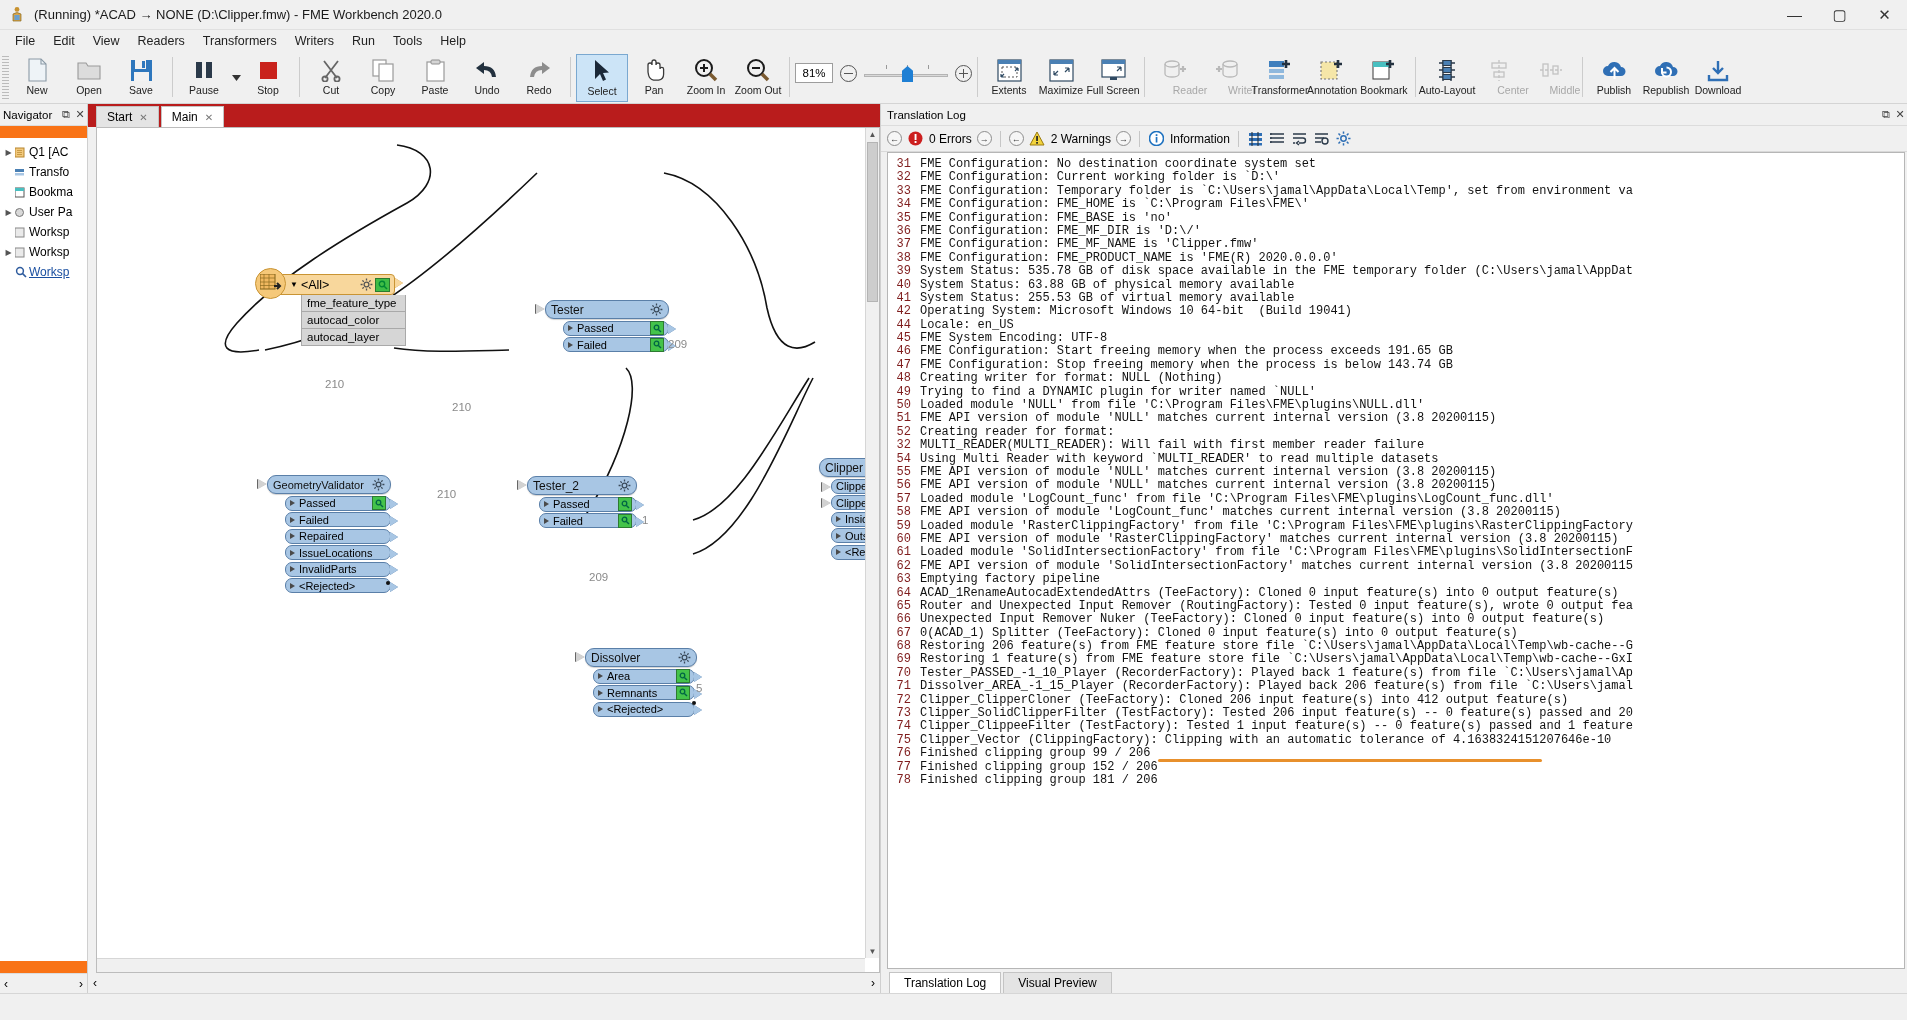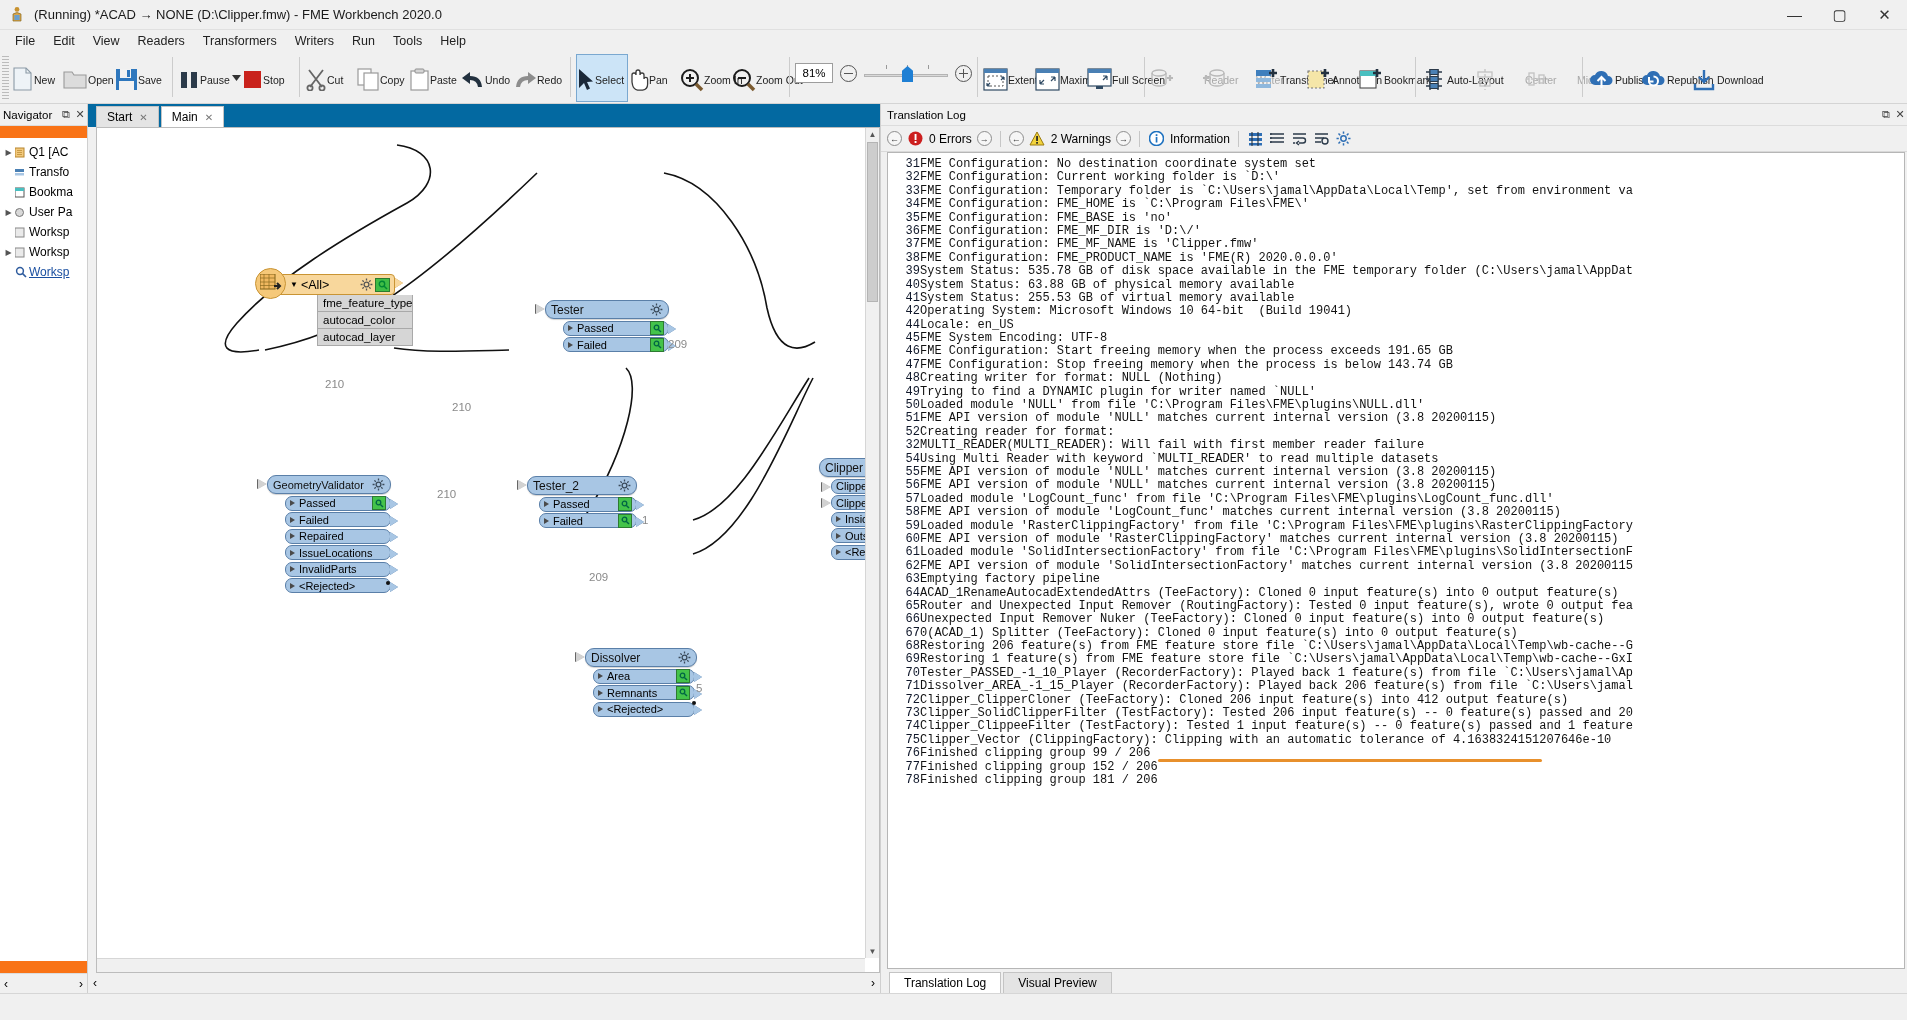--- a/index.html
+++ b/index.html
@@ -20,21 +20,21 @@
   
   .menubar { height:22px; background:#f0f0f0; display:flex; align-items:center;
     padding-left:6px; }
   .menu-item { padding:3px 9px; font-size:12.5px; color:#222; }
 
   
   .toolbar { height:52px; background:#f0f0f0; display:flex; align-items:flex-start;
     border-bottom:1px solid #d4d4d4; padding-top:2px; position:relative; }
   .tgrip { width:7px; height:44px; margin:2px 2px 0 2px;
     background:repeating-linear-gradient(to bottom,#bbb 0 1px,transparent 1px 3px); }
-  .tbtn { width:52px; height:48px; display:flex; flex-direction:row; align-items:center;
+  .tbtn { width:52px; height:48px; display:flex; flex-direction:column; align-items:center;
     justify-content:flex-start; padding-top:3px; }
   .tbtn.sel { background:#cce4f7; border:1px solid #7aa8d0; }
   .tbtn .ic { height:26px; display:flex; align-items:center; justify-content:center; }
   .tbtn .lb { font-size:10.5px; color:#222; margin-top:1px; white-space:nowrap; }
   .tbtn.dis .lb { color:#a8a8a8;padding-left:28px; }
   .tsep { width:1px; height:40px; background:#ccc; margin:3px 5px 0 5px; }
 
   .zoombox { display:flex; align-items:center; gap:7px; margin-top:9px; }
   .zoomfld { width:38px; height:20px; border:1px solid #9d9d9d; background:#fff;
     font-size:11.5px; text-align:center; line-height:19px; }
@@ -66,21 +66,21 @@
     overflow:hidden; padding-left:2px; }
   .exp { width:13px; text-align:center; font-size:8px; color:#555; }
   .navico { width:14px; text-align:center; font-size:10px; }
   .navrow.link .lbl { color:#1a4fa0; text-decoration:underline; }
   .navfoot { height:20px; background:#f0f0f0; display:flex; align-items:center;
     justify-content:space-between; border-top:1px solid #dcdcdc; padding:0 4px; }
 
   
   .canvaspane { flex:1; display:flex; flex-direction:column; min-width:0;
     border-right:1px solid #cfcfcf; }
-  .tabrow { height:23px; background:#0369a1; display:flex; align-items:flex-end;
+  .tabrow { height:23px; background:#b91c1c; display:flex; align-items:flex-end;
     padding-left:8px; }
   .tab { height:21px; padding:0 10px; display:flex; align-items:center; gap:7px;
     background:#e4e4e4; border:1px solid #c4c4c4; border-bottom:none; font-size:12px;
     margin-right:2px; }
   .tab.act { background:#fff; }
   .tab .x { font-size:10px; color:#777; }
   .cwrap { flex:1; position:relative; background:#fff; border:1px solid #bcbcbc;
     margin:0 0 0 8px; overflow:hidden; }
   .cstage { position:absolute; inset:0; }
   .vsb { position:absolute; right:0; top:0; bottom:14px; width:14px; background:#f0f0f0;
@@ -133,21 +133,21 @@
     border-bottom:1px solid #d9d9d9; }
   .navarrow { width:15px; height:15px; border-radius:50%; border:1px solid #8d8d8d;
     background:#f6f6f6; font-size:9px; color:#444; display:flex; align-items:center;
     justify-content:center; }
   .sevgrp { display:flex; align-items:center; gap:5px; font-size:12px; }
   .logsep { width:1px; height:16px; background:#c6c6c6; margin:0 3px; }
   .ticon { width:17px; height:17px; display:flex; align-items:center; justify-content:center; }
   .logbody { flex:1; background:#fff; border:1px solid #b6b6b6; margin:0 2px 0 6px;
     position:relative; overflow:hidden; font-family:"Liberation Mono", monospace; }
   .logline { display:flex; height:13.4px; font-size:12px; white-space:pre; }
-  .lnum { width:30px; text-align:right; color:#0f172a; flex:none; }
+  .lnum { width:30px; text-align:right; color:#7f1d1d; padding-right:9px; flex:none; }
   .ltxt { color:#111; }
   .underline { position:absolute; height:3px; background:#e8902c; border-radius:2px; }
   .logtabs { height:24px; display:flex; align-items:flex-end; padding-left:8px; gap:2px; }
   .ltab { height:21px; padding:0 14px; display:flex; align-items:center; font-size:12px;
     background:#e4e4e4; border:1px solid #c4c4c4; border-bottom:none; }
   .ltab.act { background:#fff; }
 
   .statusbar { height:26px; background:#f0f0f0; border-top:1px solid #d6d6d6; }
   svg { display:block; }
 </style>
@@ -625,21 +625,21 @@
                 </svg>
             </span>
             <span style="width:15px;height:14px;background:#3fbd45;border:1px solid #2a7a2e;display:flex;align-items:center;justify-content:center;margin-left:2px">
               <svg width="10" height="10">
                   <circle cx="4" cy="4" r="2.7" fill="none" stroke="#083" stroke-width="1.4"></circle>
                   <path d="M6.2 6.2 L9 9" stroke="#083" stroke-width="1.5"></path>
                 </svg>
             </span>
             <span class="outarrow" style="right:-8px;top:4px;border-left-color:#f8d79c;filter:drop-shadow(0.6px 0 0 #c99434)"></span>
           </div>
-          <div style="margin-left:44px;width:96px">
+          <div style="margin-left:28px;width:105px">
             <div class="attr">fme_feature_type</div>
             <div class="attr">autocad_color</div>
             <div class="attr">autocad_layer</div>
           </div>
         </div>
 
         <div class="node" style="left:448px;top:172px;width:124px">
           <div class="nhead">
             <span class="inarrow"></span>
             <span class="nm">Tester</span>

